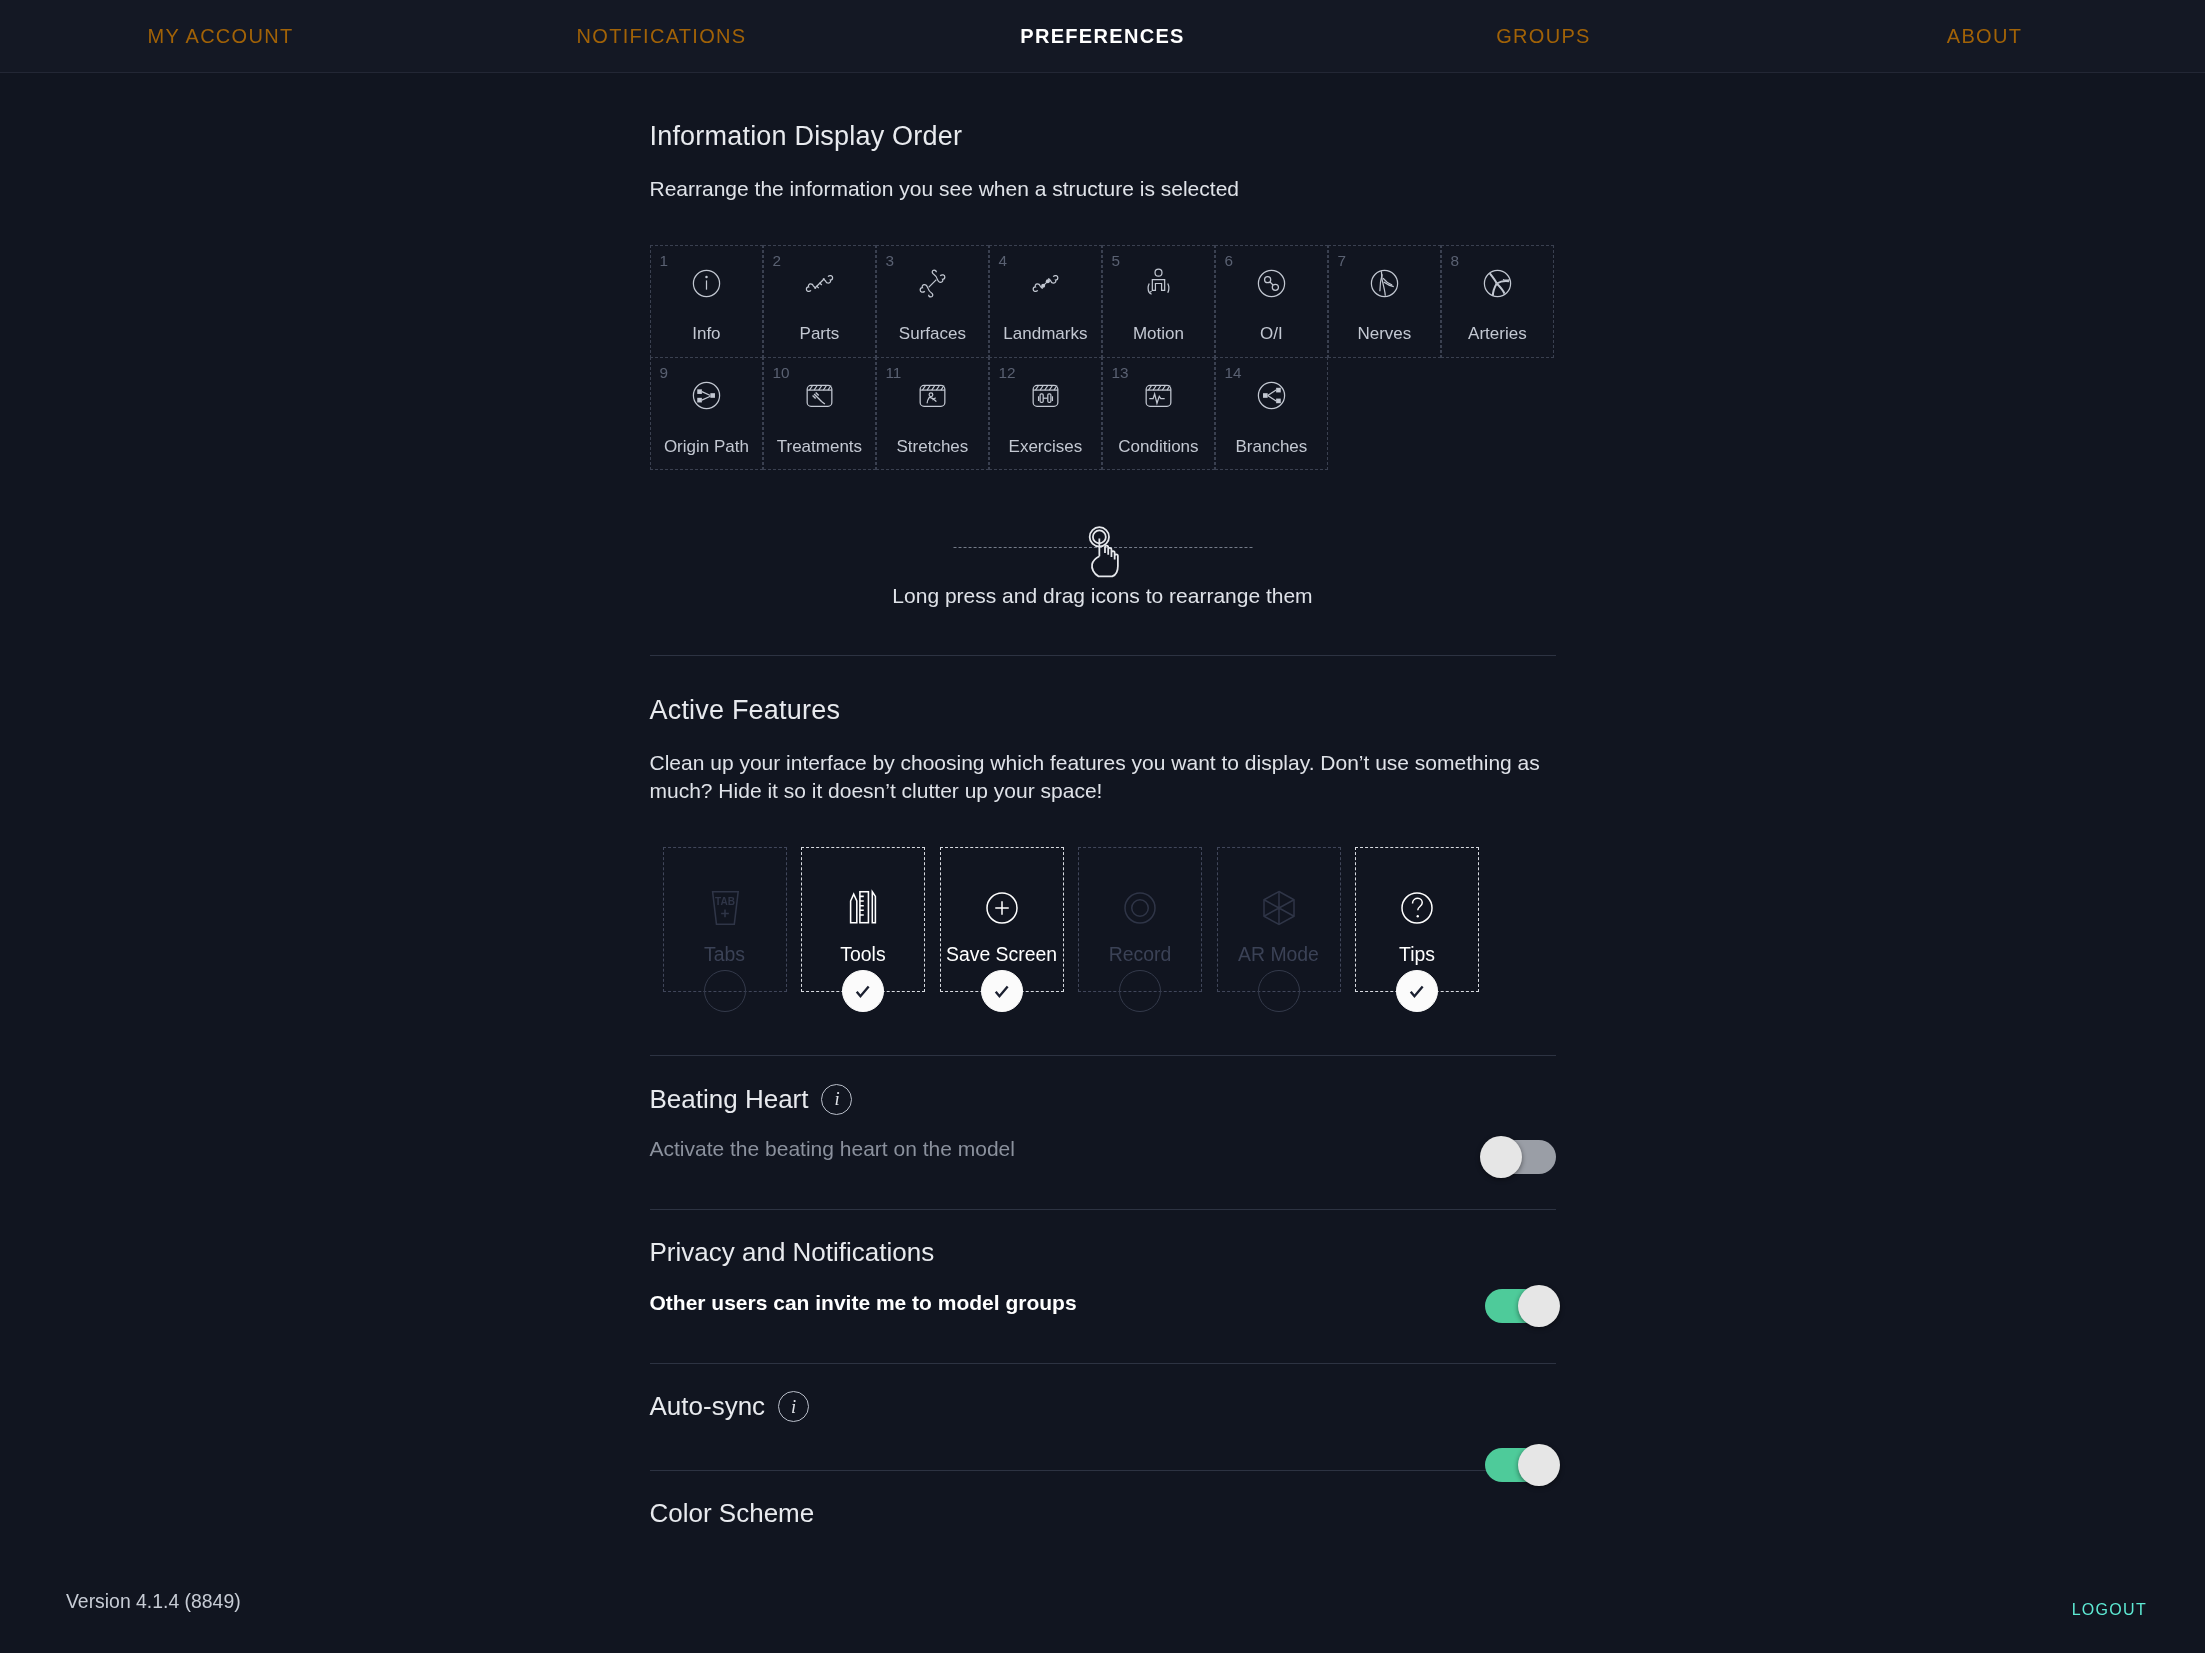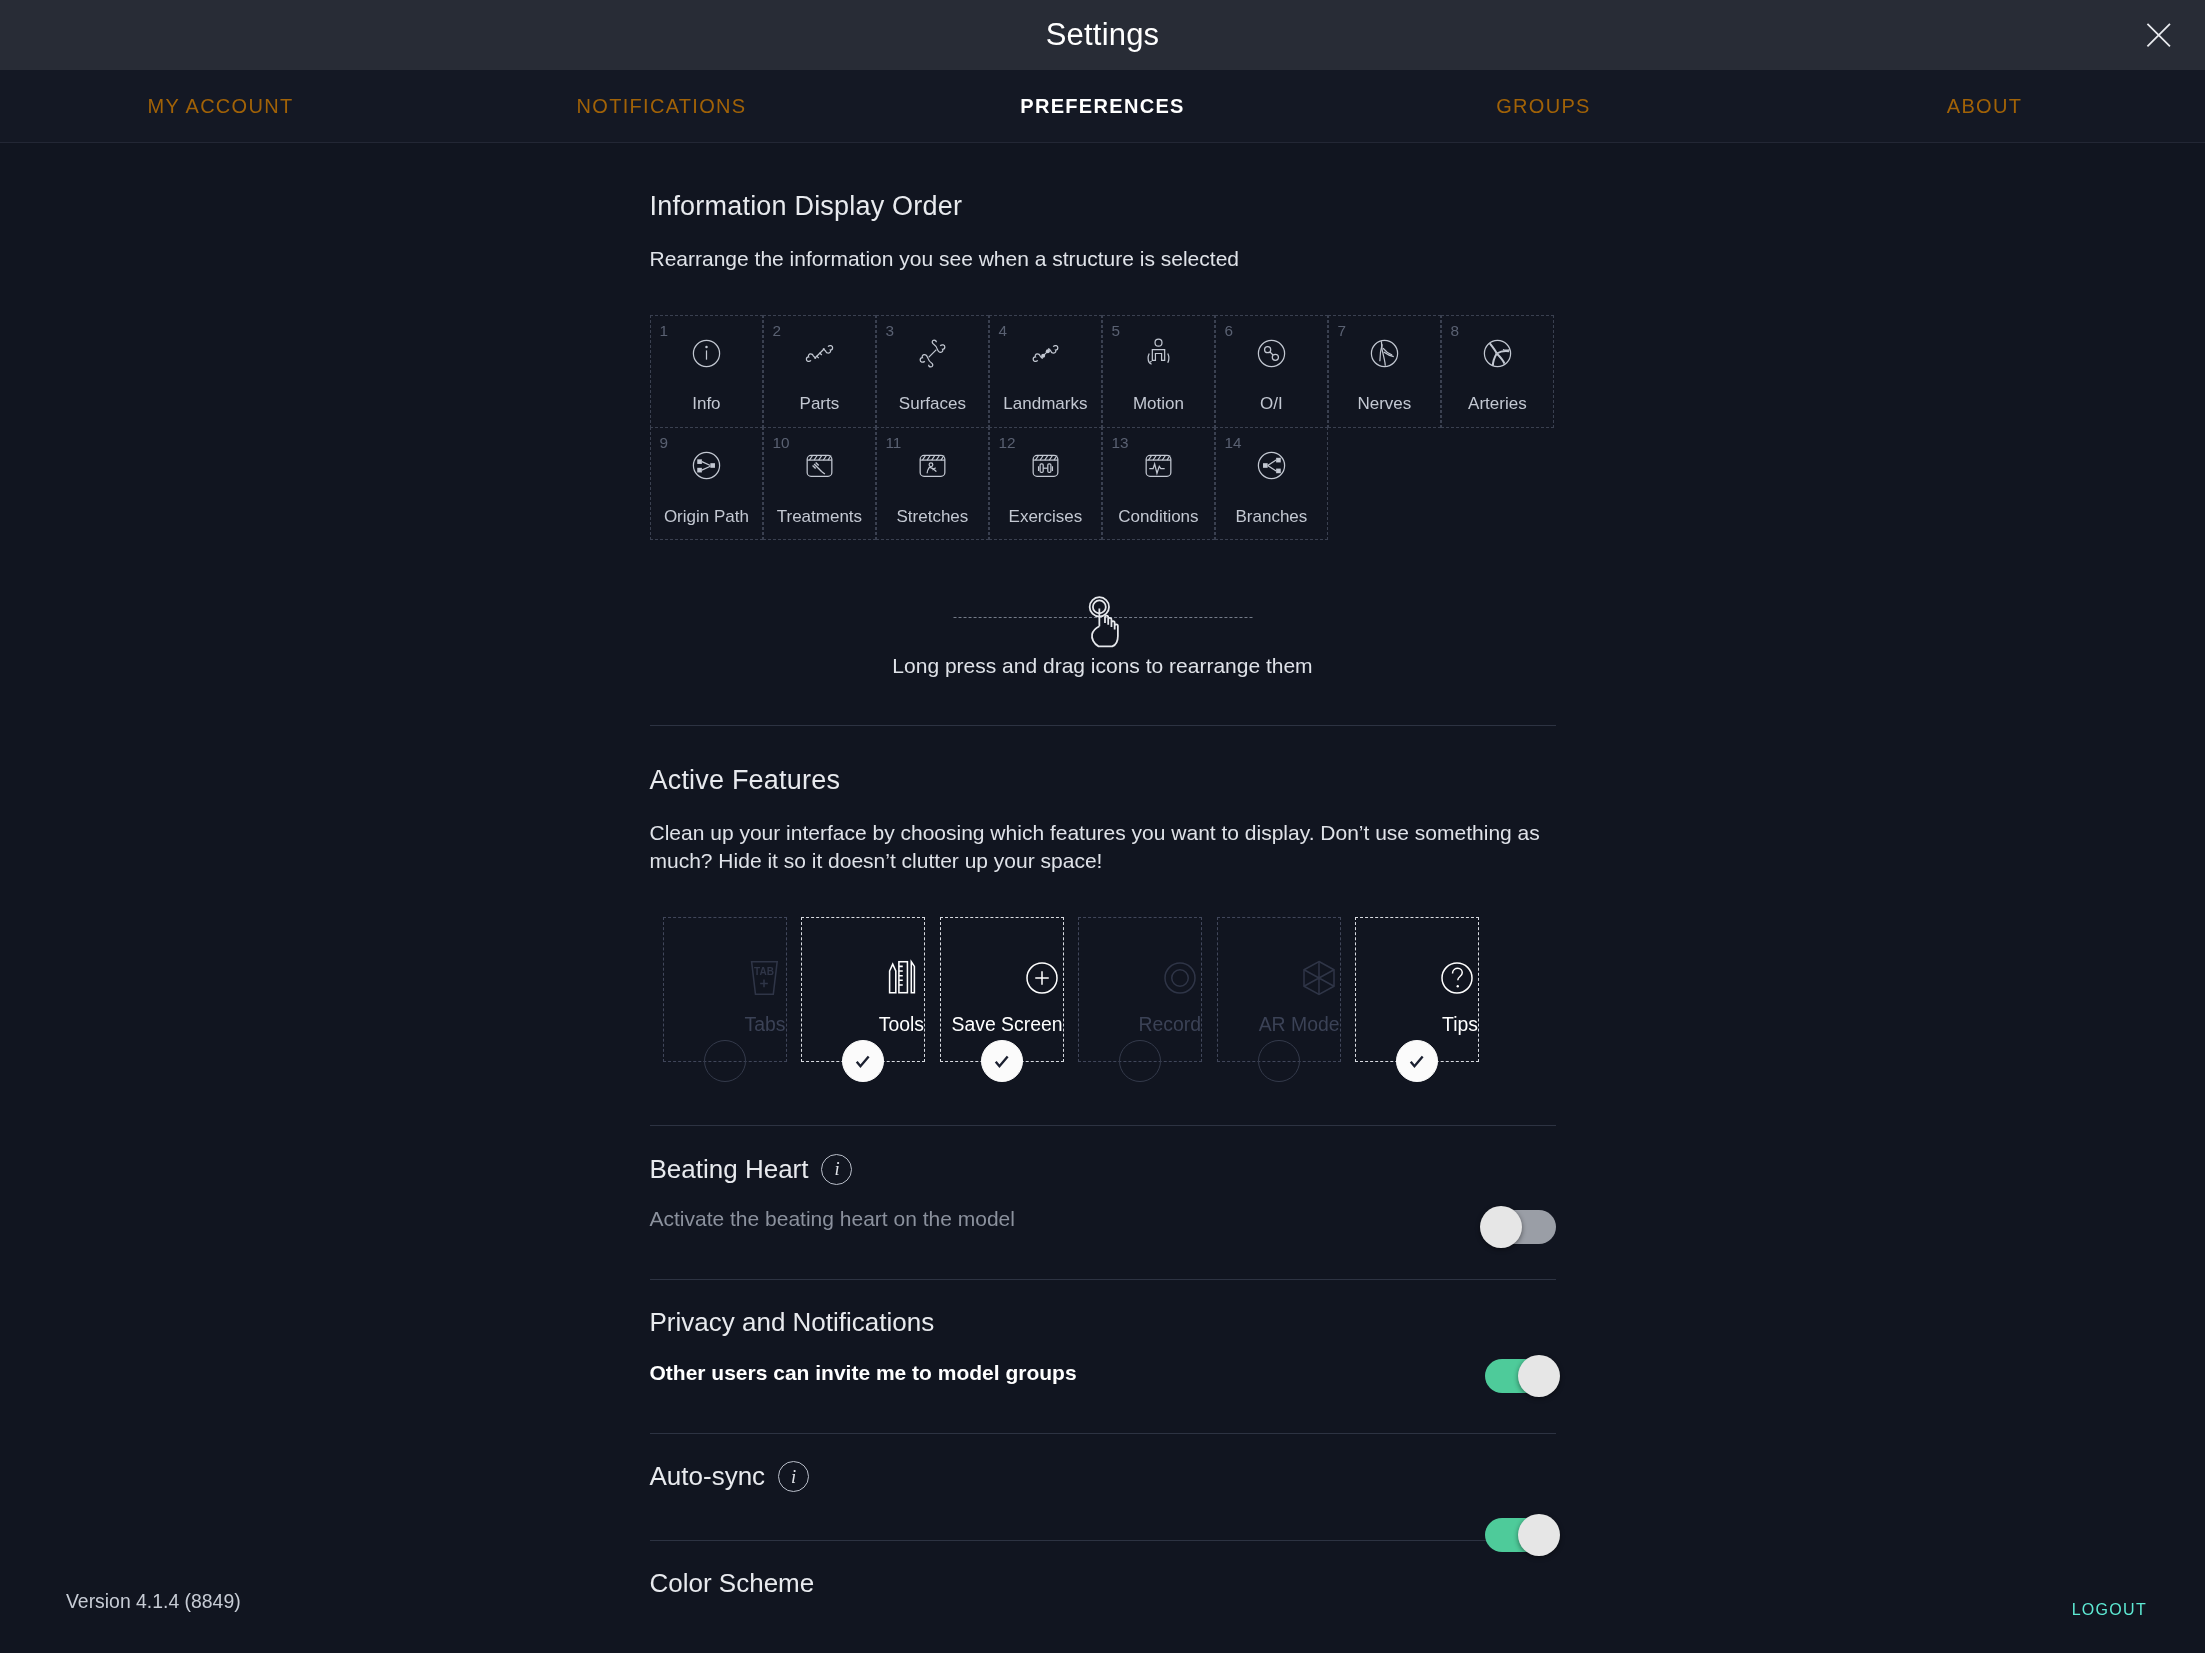--- a/index.html
+++ b/index.html
@@ -84,21 +84,21 @@
 
   .divider { height: 0.8px; background: #2d3342; margin: 34px 0 0 0; }
 
   
   .features {
     margin-top: 42px; display: flex; gap: 14.5px; padding-left: 13px;
   }
   .feature {
     position: relative; width: 124px; height: 145px;
     border: 1.6px dashed #40465a;
-    display: flex; flex-direction: column; align-items: flex-end; padding-top: 29px;
+    display: flex; flex-direction: column; align-items: center; padding-top: 29px;
   }
   .feature.on { border-color: #d8dbe1; }
   .feature-ico { height: 61px; display: flex; align-items: center; justify-content: center; }
   .feature-ico svg { fill: none; stroke-width: 2; stroke: #2f3547; }
   .feature.on .feature-ico svg { stroke: #ffffff; }
   .feature-label { font-size: 19.4px; color: #3b4256; margin-top: 4.8px; }
   .feature.on .feature-label { color: #ffffff; }
   .feature-check {
     position: absolute; left: 50%; bottom: -21px; transform: translateX(-50%);
     width: 42px; height: 42px; border-radius: 50%;
@@ -140,28 +140,20 @@
   .logout {
     position: absolute; right: 58px; bottom: 34px; font-size: 16px;
     color: #5eead4; letter-spacing: 1.3px; text-align: center;
   }
 </style>
 </head>
 <body>
 
 <div class="app">
 
-  <div class="titlebar">
-    <div class="titlebar-title">Settings</div>
-    <div class="close-btn">
-      <svg viewBox="0 0 34 34">
-          <path d="M3 3 L31 31 M31 3 L3 31" stroke="#e8eaee" stroke-width="2.2" fill="none"></path>
-        </svg>
-    </div>
-  </div>
 
   <div class="tabbar">
     <div class="tab">MY ACCOUNT</div>
     <div class="tab">NOTIFICATIONS</div>
     <div class="tab active">PREFERENCES</div>
     <div class="tab">GROUPS</div>
     <div class="tab">ABOUT</div>
   </div>
 
   <div class="content">

